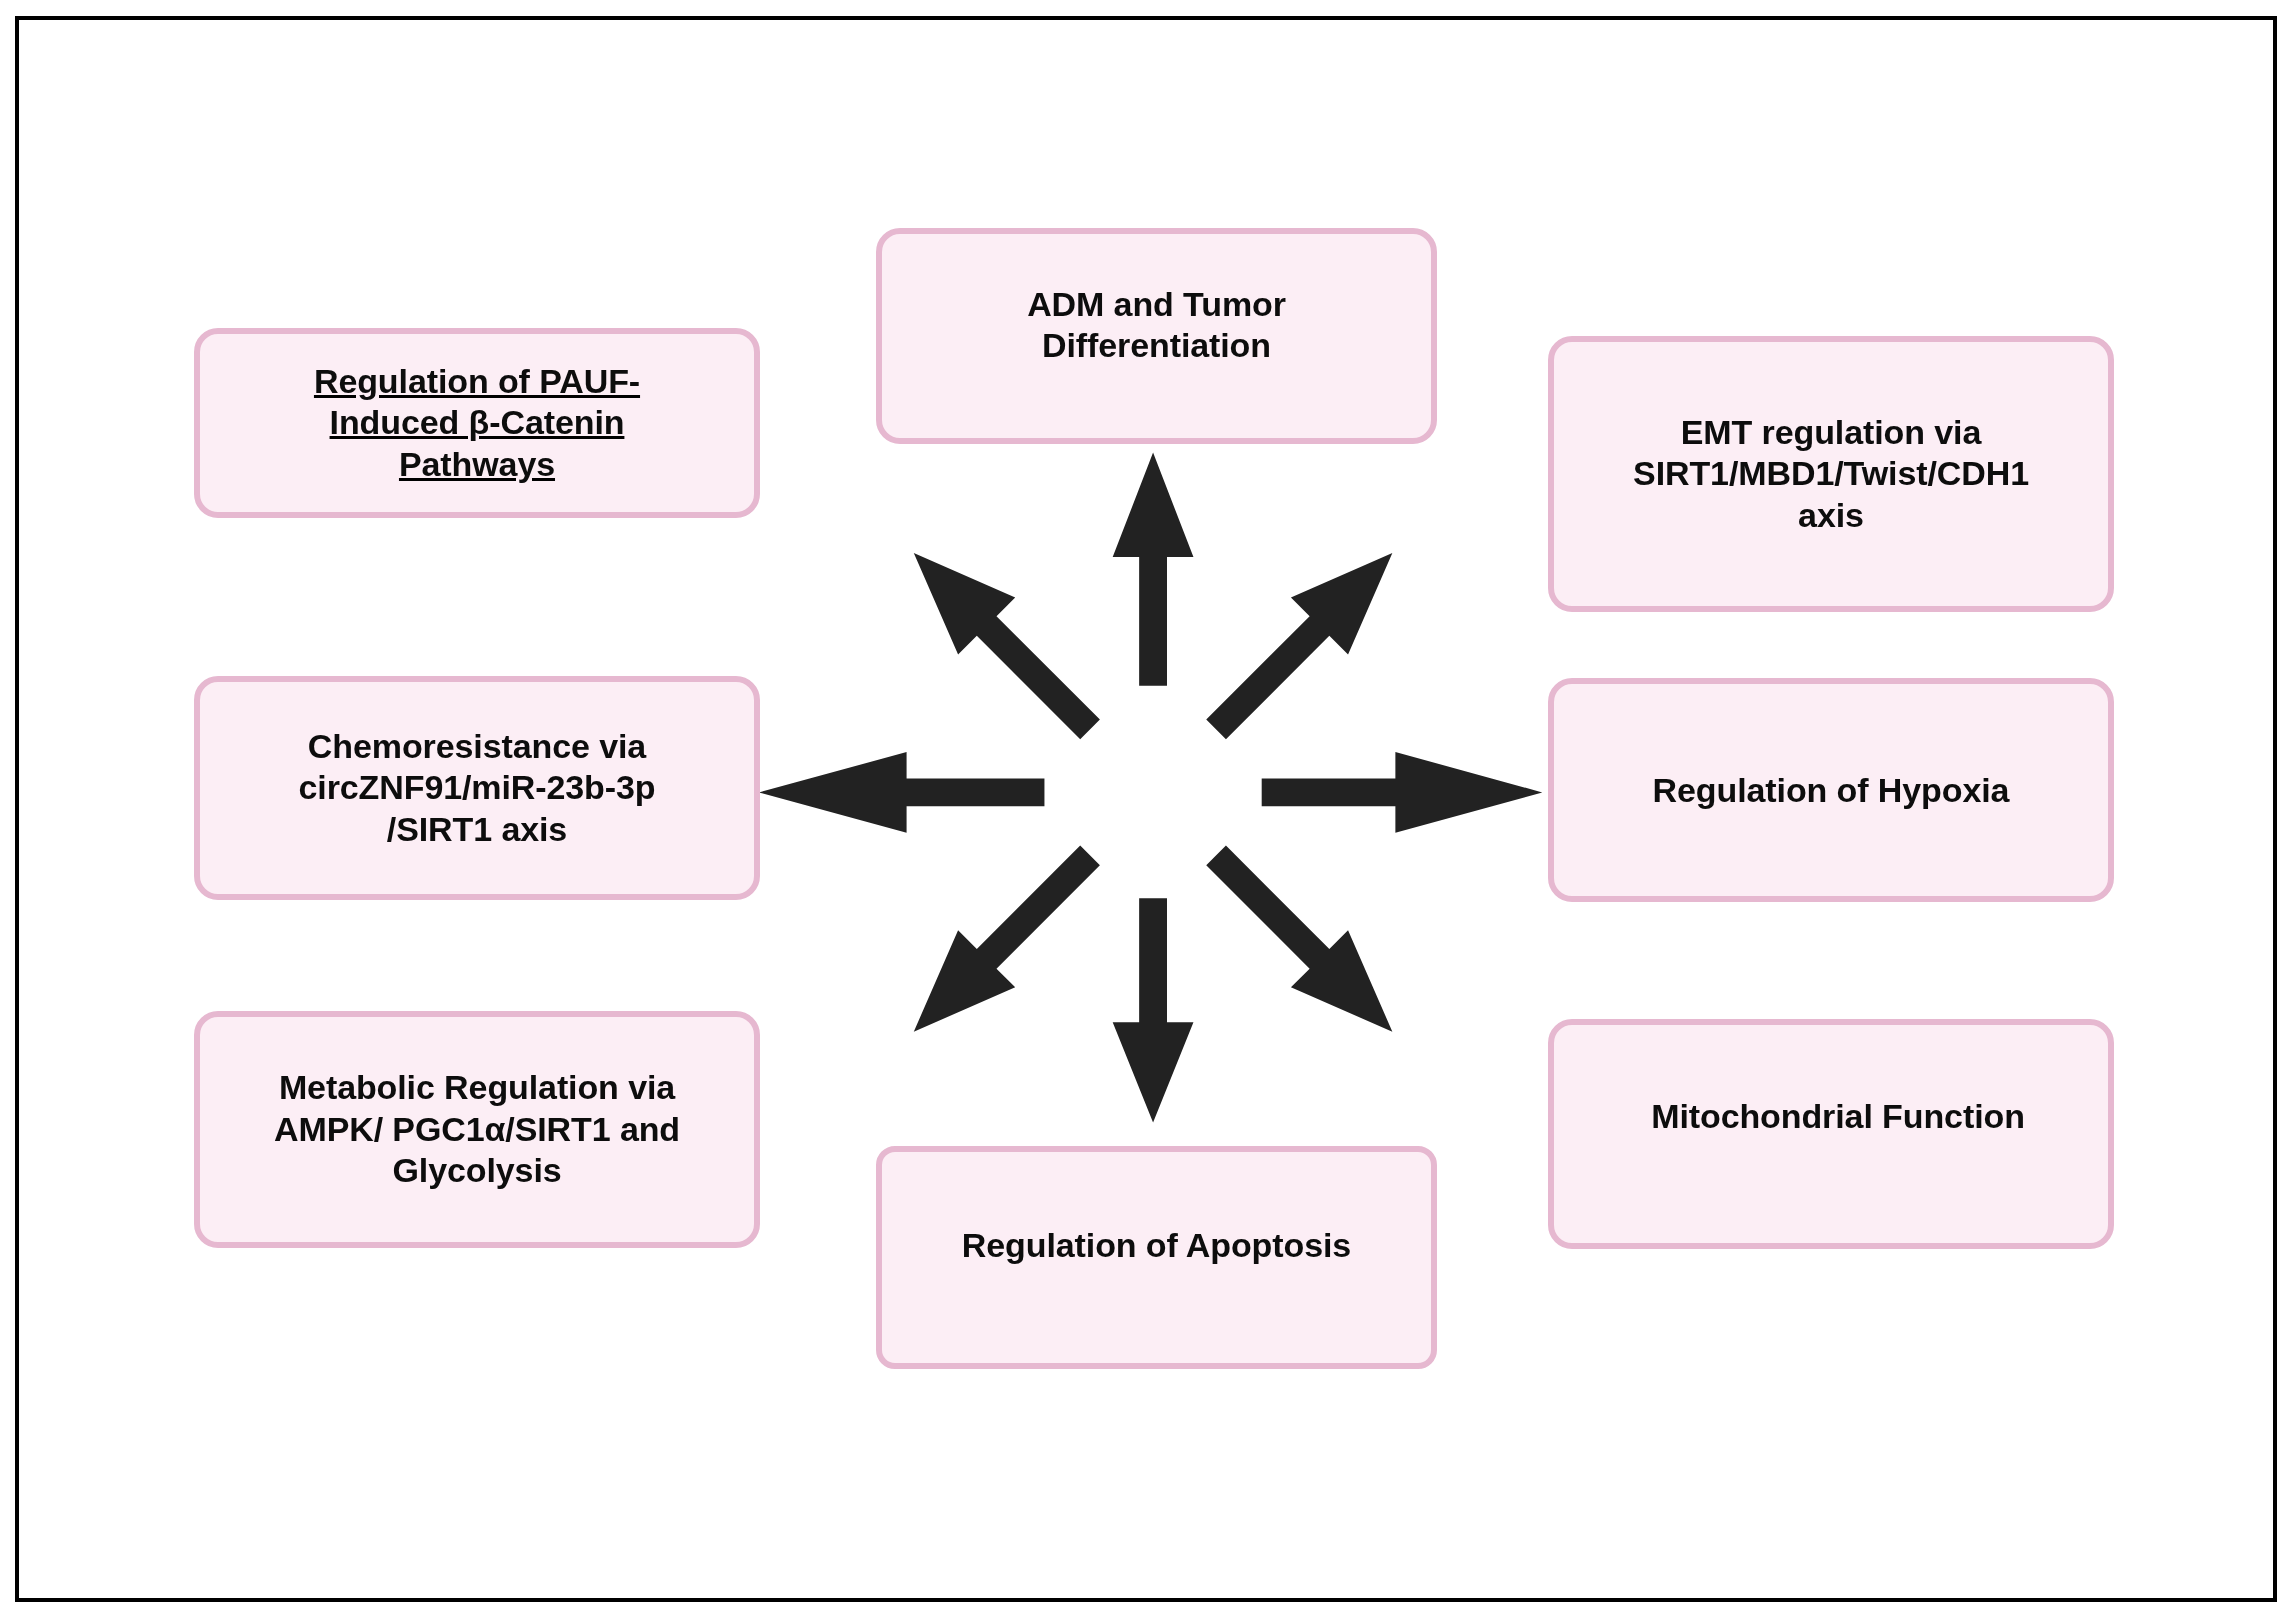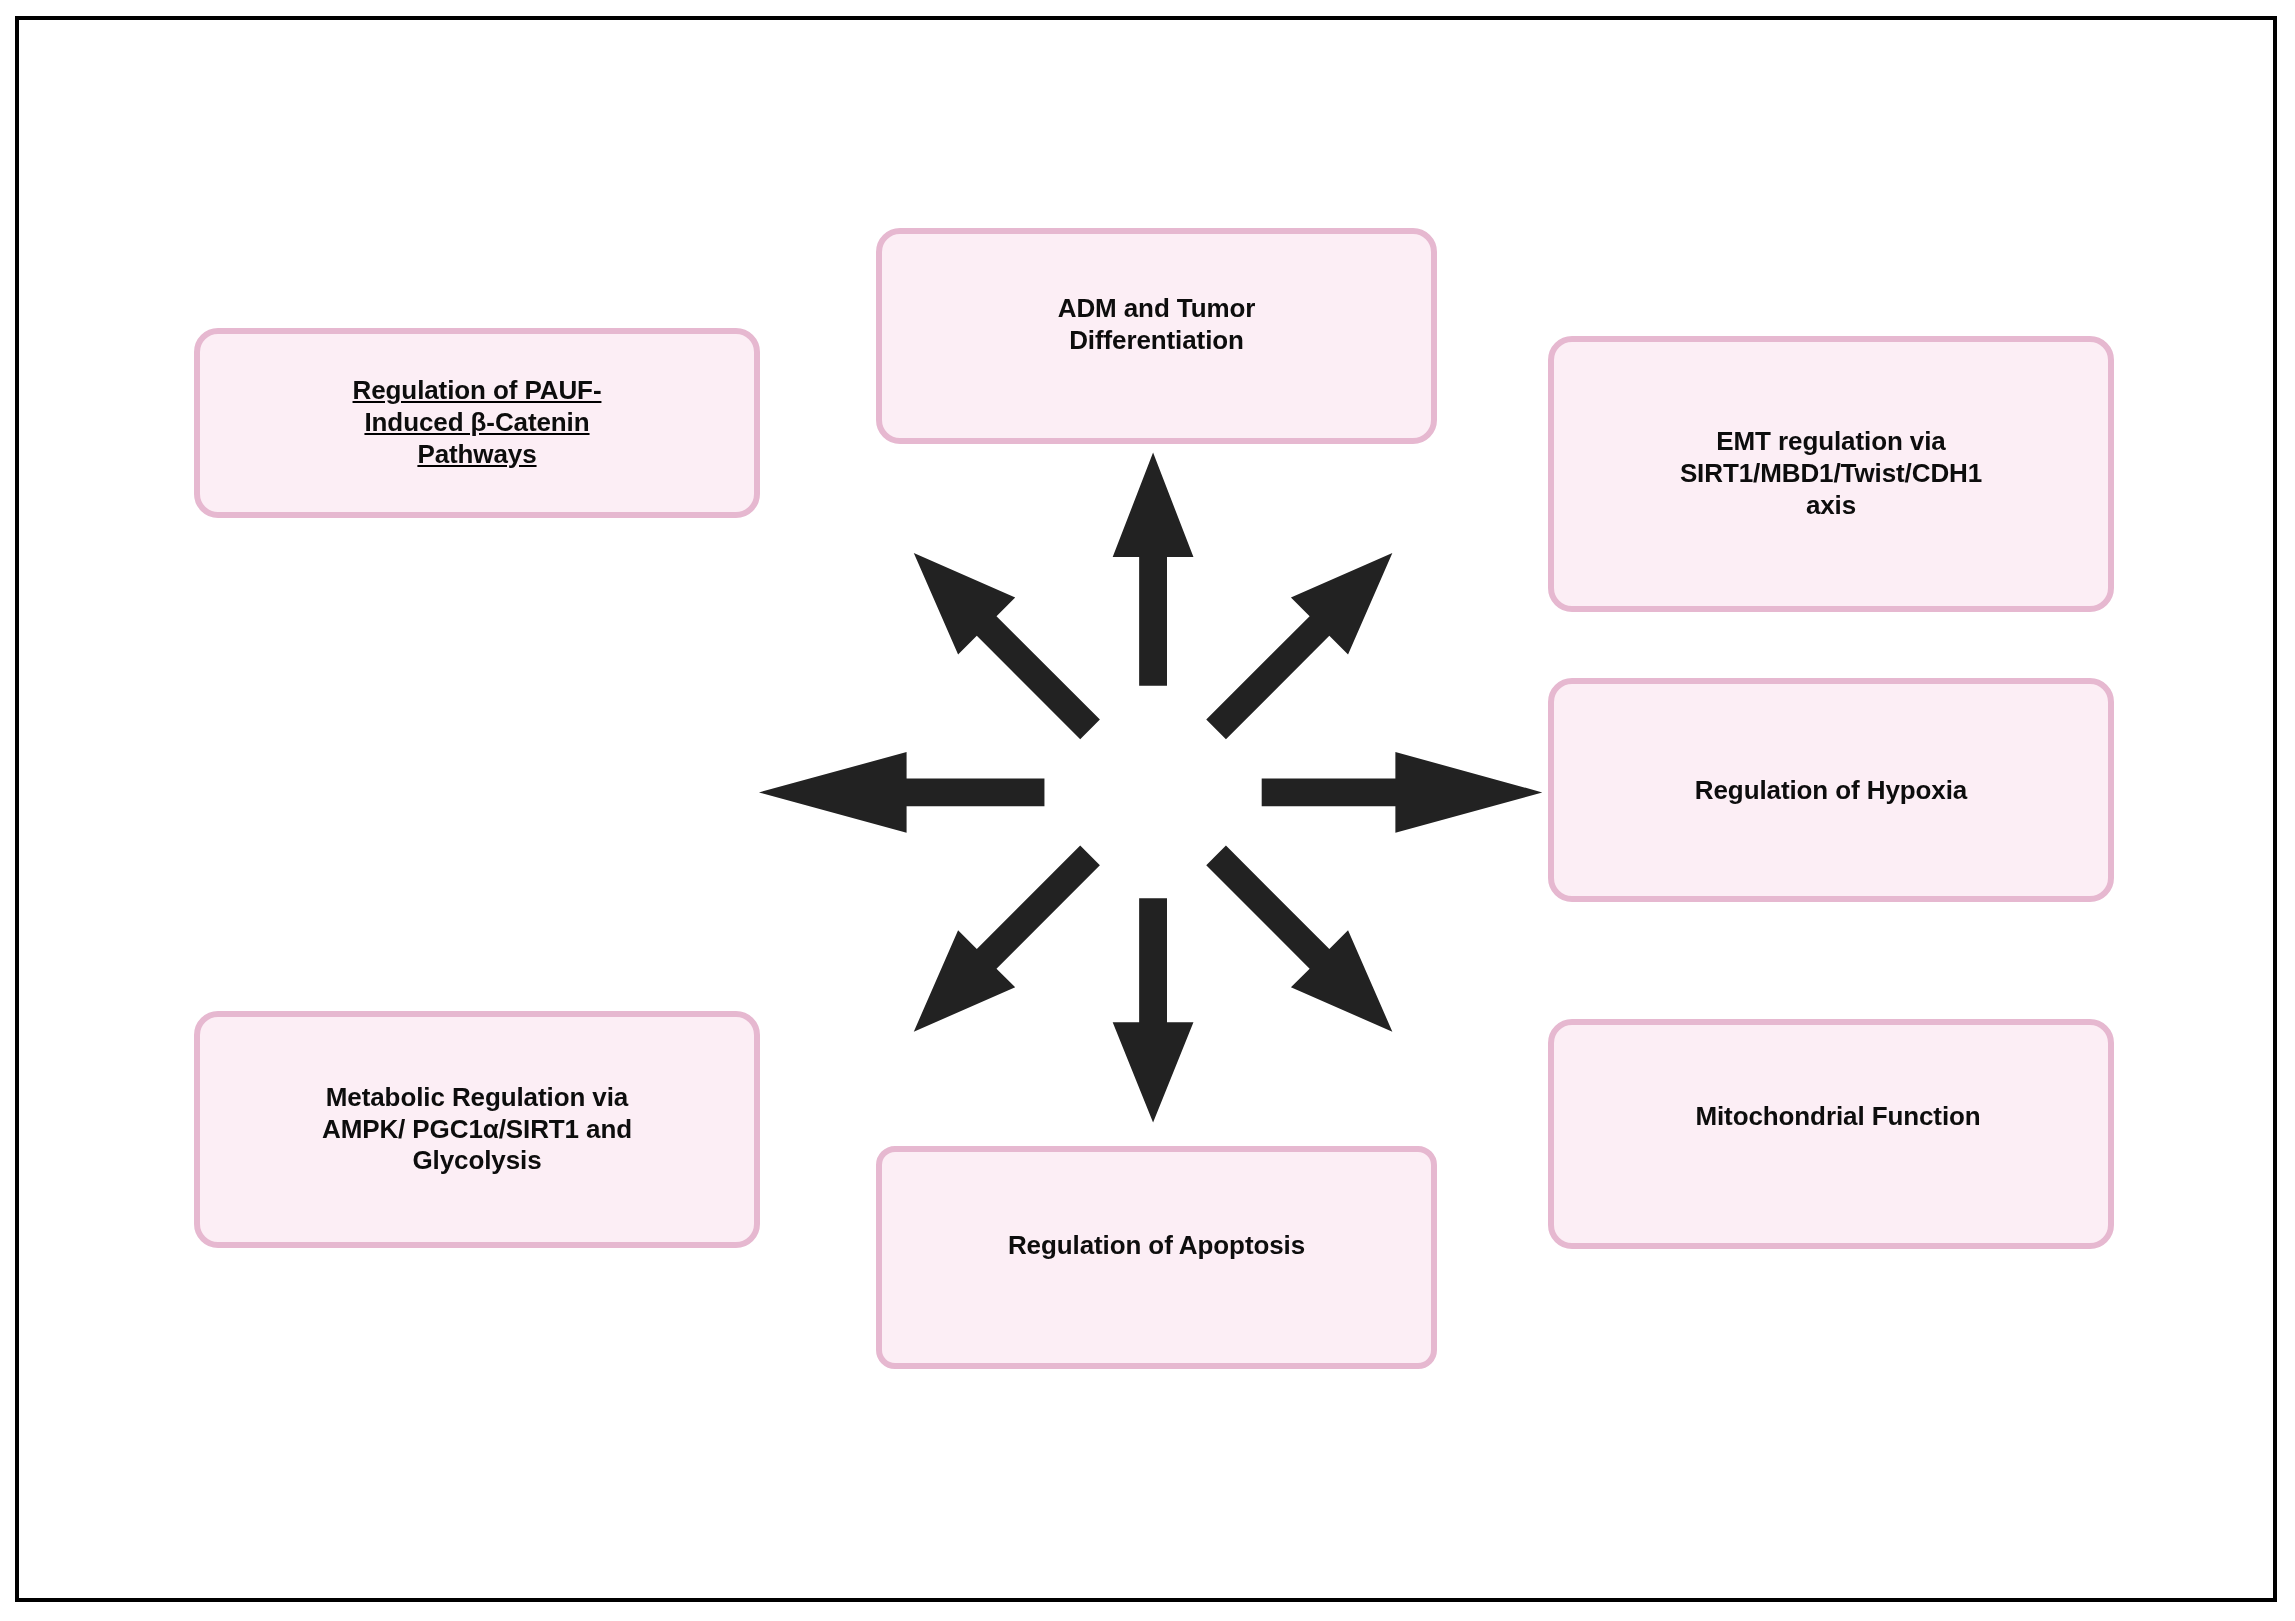--- a/index.html
+++ b/index.html
@@ -50,21 +50,21 @@
     background: #fceef5;
     border: 6.3px solid #e6b8d0;
     border-radius: 24px;
     display: flex;
     align-items: center;
     justify-content: center;
     text-align: center;
     padding: 7px 18px;
   }
   .node-box .node-label {
-    font-size: 26px;
+    font-size: 34px;
     font-weight: bold;
     color: #0d0d0d;
     line-height: 1.22;
     letter-spacing: -0.1px;
     white-space: pre-line;
   }
 
   
   #box-pauf          { left: 194px;  top: 328px;  width: 566px;  height: 190px; text-decoration: underline; }
   #box-chemo         { left: 194px;  top: 676px;  width: 566px;  height: 224px; }
@@ -161,20 +161,25 @@
   <div class="node-box" id="box-apoptosis">
     <span class="node-label">Regulation of Apoptosis</span>
   </div>
 
   <div class="node-box" id="box-metabolic">
     <span class="node-label">Metabolic Regulation via
 AMPK/ PGC1α/SIRT1 and
 Glycolysis</span>
   </div>
 
+  <div class="node-box" id="box-chemo">
+    <span class="node-label">Chemoresistance via
+circZNF91/miR-23b-3p
+/SIRT1 axis</span>
+  </div>
 
   <div class="node-box" id="box-pauf">
     <span class="node-label">Regulation of PAUF-
 Induced β-Catenin
 Pathways</span>
   </div>
 
 
 </div>
 

